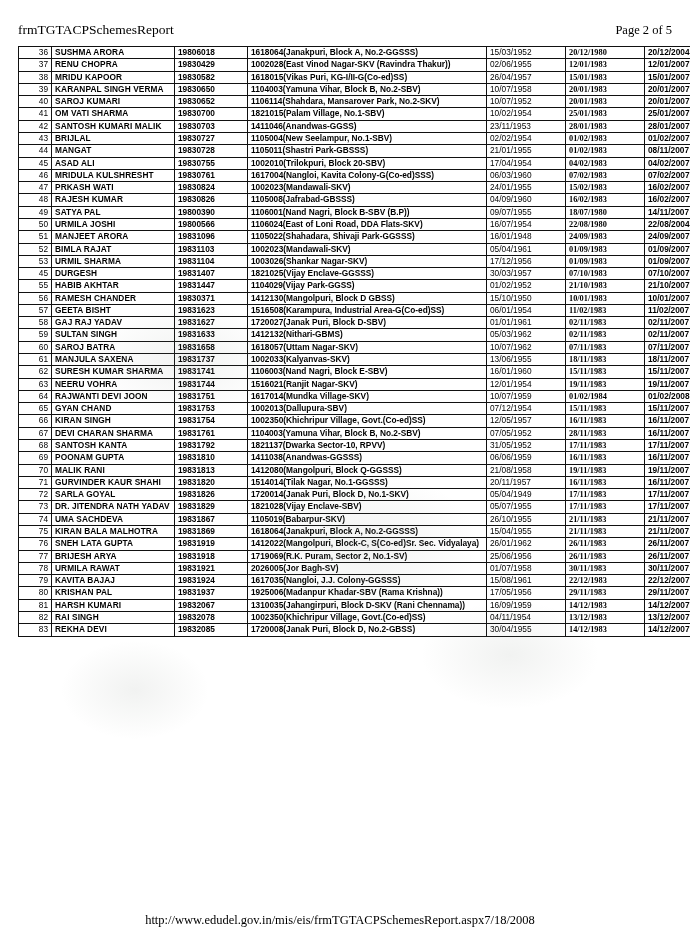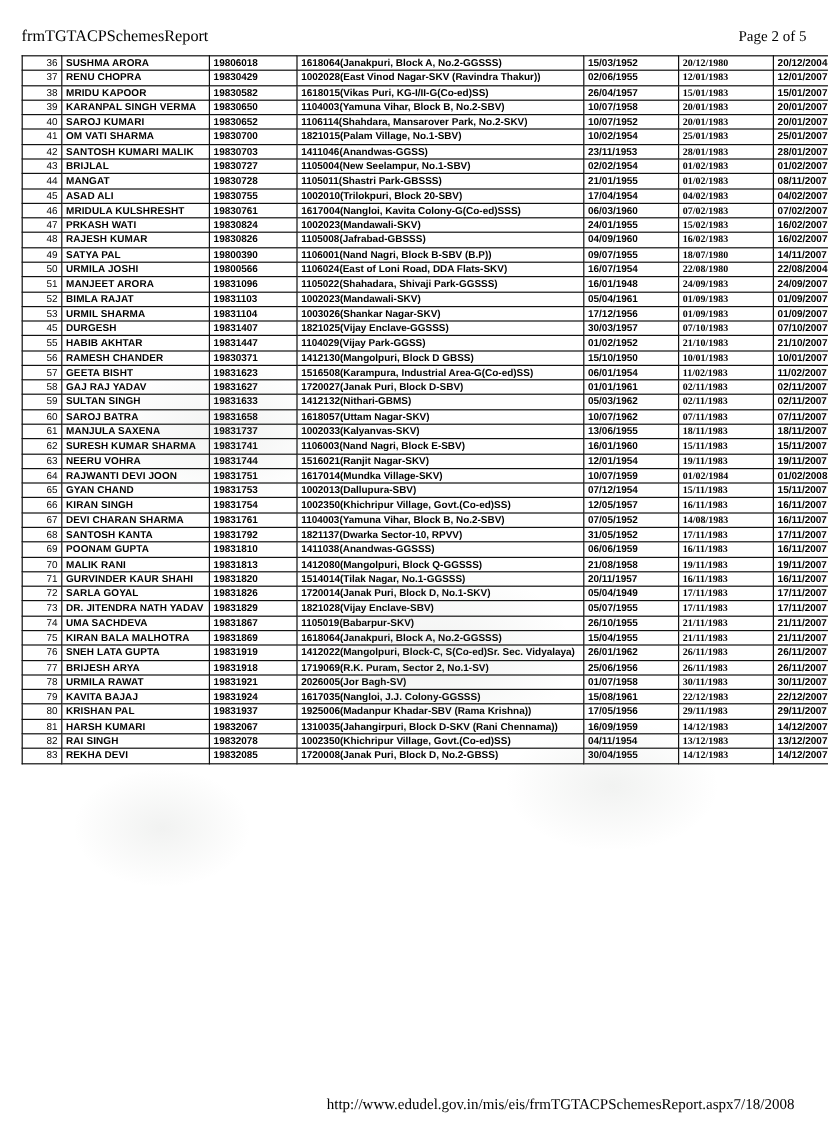--- a/index.html
+++ b/index.html
@@ -63,40 +63,40 @@
   td.c-code {
     width: 66px;
     font-weight: bold;
   }
   td.c-addr {
     width: 232px;
     font-weight: bold;
   }
   td.c-d1 {
     width: 72px;
-    font-weight: bold;
+    font-weight: normal;
   }
   td.c-d2 {
     width: 72px;
     font-weight: bold;
     font-family: Liberation Serif, serif;
   }
   td.c-d3 {
     width: 70px;
     font-weight: bold;
     text-align: left;
     padding-left: 6px;
   }
   .footer {
     position: absolute;
     left: 18px;
     right: 28px;
     bottom: 22px;
     display: flex;
-    justify-content: flex-end;
+    justify-content: center;
     font-family: "Liberation Serif", serif;
     font-size: 12.5px;
   }
   
   .smudge {
     position: absolute;
     pointer-events: none;
     border-radius: 50%;
     background: radial-gradient(ellipse at center, rgba(120,130,120,0.10), rgba(255,255,255,0) 70%);
   }
@@ -400,21 +400,21 @@
           <td class="c-d1">12/05/1957</td>
           <td class="c-d2">16/11/1983</td>
           <td class="c-d3">16/11/2007</td>
         </tr>
         <tr>
           <td class="c-sno">67</td>
           <td class="c-name">DEVI CHARAN SHARMA</td>
           <td class="c-code">19831761</td>
           <td class="c-addr">1104003(Yamuna Vihar, Block B, No.2-SBV)</td>
           <td class="c-d1">07/05/1952</td>
-          <td class="c-d2">14/08/1983</td>
+          <td class="c-d2">28/11/1983</td>
           <td class="c-d3">16/11/2007</td>
         </tr>
         <tr>
           <td class="c-sno">68</td>
           <td class="c-name">SANTOSH KANTA</td>
           <td class="c-code">19831792</td>
           <td class="c-addr">1821137(Dwarka Sector-10, RPVV)</td>
           <td class="c-d1">31/05/1952</td>
           <td class="c-d2">17/11/1983</td>
           <td class="c-d3">17/11/2007</td>

